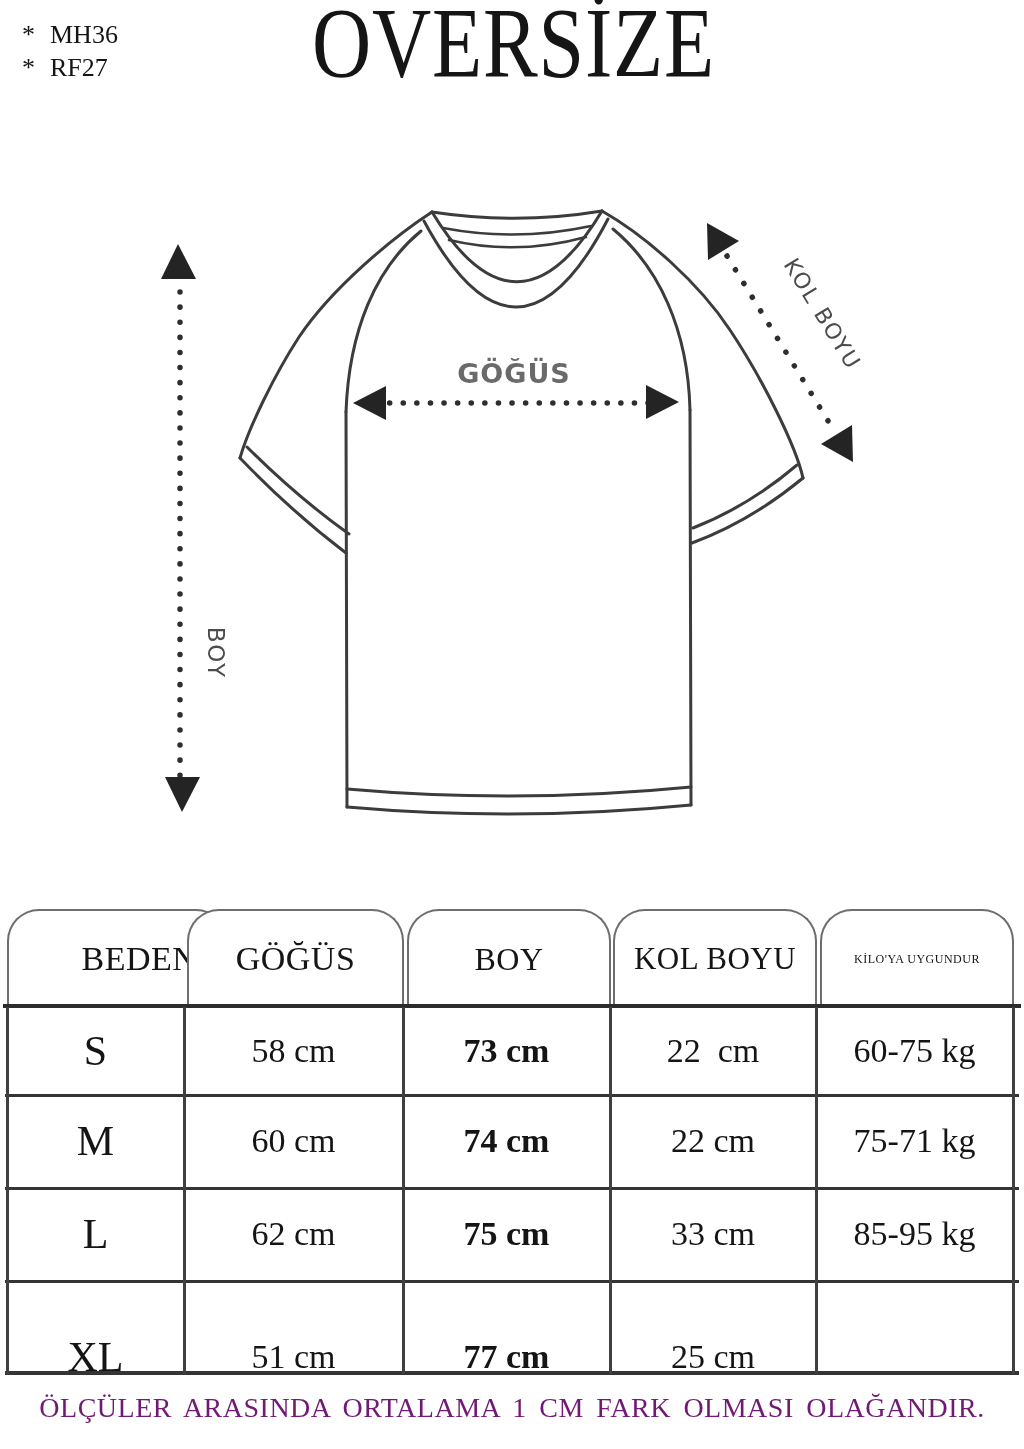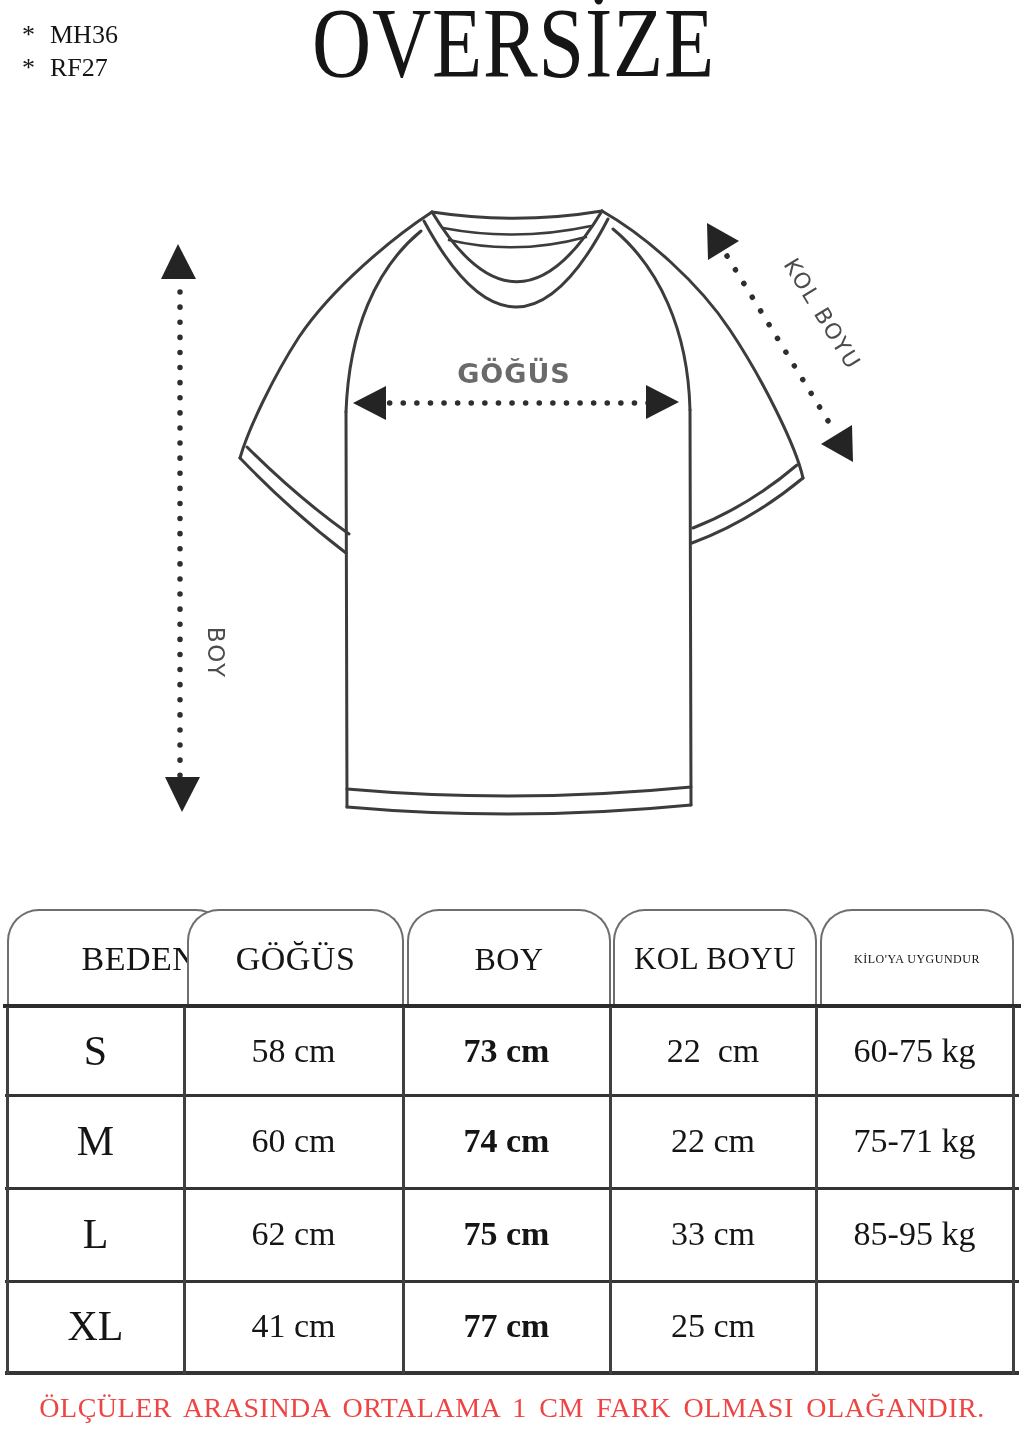--- a/index.html
+++ b/index.html
@@ -30,21 +30,21 @@
   .tab-label.small{font-size:12px;line-height:24px;width:130px;}
   .hline{position:absolute;background:#343434;left:5px;width:1014px;height:3px;}
   .vline{position:absolute;background:#404040;top:1007px;height:367px;width:2.5px;}
   .trow{position:absolute;left:7px;width:1006px;display:flex;align-items:center;}
   .cell{text-align:center;font-size:34px;white-space:pre;}
   .cell.size{font-size:42px;}
   .c1{width:177px;}.c2{width:219px;}.c3{width:207px;font-weight:bold;}.c4{width:206px;}.c5{width:197px;}
   
   .footnote{
     position:absolute;top:1392px;left:0;width:1024px;text-align:center;
-    font-size:28px;letter-spacing:0.5px;word-spacing:5px;color:#ef4444;
+    font-size:28px;letter-spacing:0.5px;word-spacing:5px;color:#701a75;
   }
 </style>
 </head>
 <body>
 
 <div class="codes">
   <div class="code-line">
     <span>*</span>
     <span>MH36</span>
   </div>
@@ -143,20 +143,20 @@
   <div class="cell c4">22 cm</div>
   <div class="cell c5">75-71 kg</div>
 </div>
 <div class="trow" style="top:1190px;height:88px;">
   <div class="cell size c1">L</div>
   <div class="cell c2">62 cm</div>
   <div class="cell c3">75 cm</div>
   <div class="cell c4">33 cm</div>
   <div class="cell c5">85-95 kg</div>
 </div>
-<div class="trow" style="top:1283px;height:86px;">
+<div class="trow" style="top:1314px;height:86px;">
   <div class="cell size c1">XL</div>
-  <div class="cell c2">41 cm</div>
+  <div class="cell c2">51 cm</div>
   <div class="cell c3">77 cm</div>
   <div class="cell c4">25 cm</div>
 </div>
 
 <div class="footnote">ÖLÇÜLER ARASINDA ORTALAMA 1 CM FARK OLMASI OLAĞANDIR.</div>
 
 </body></html>

